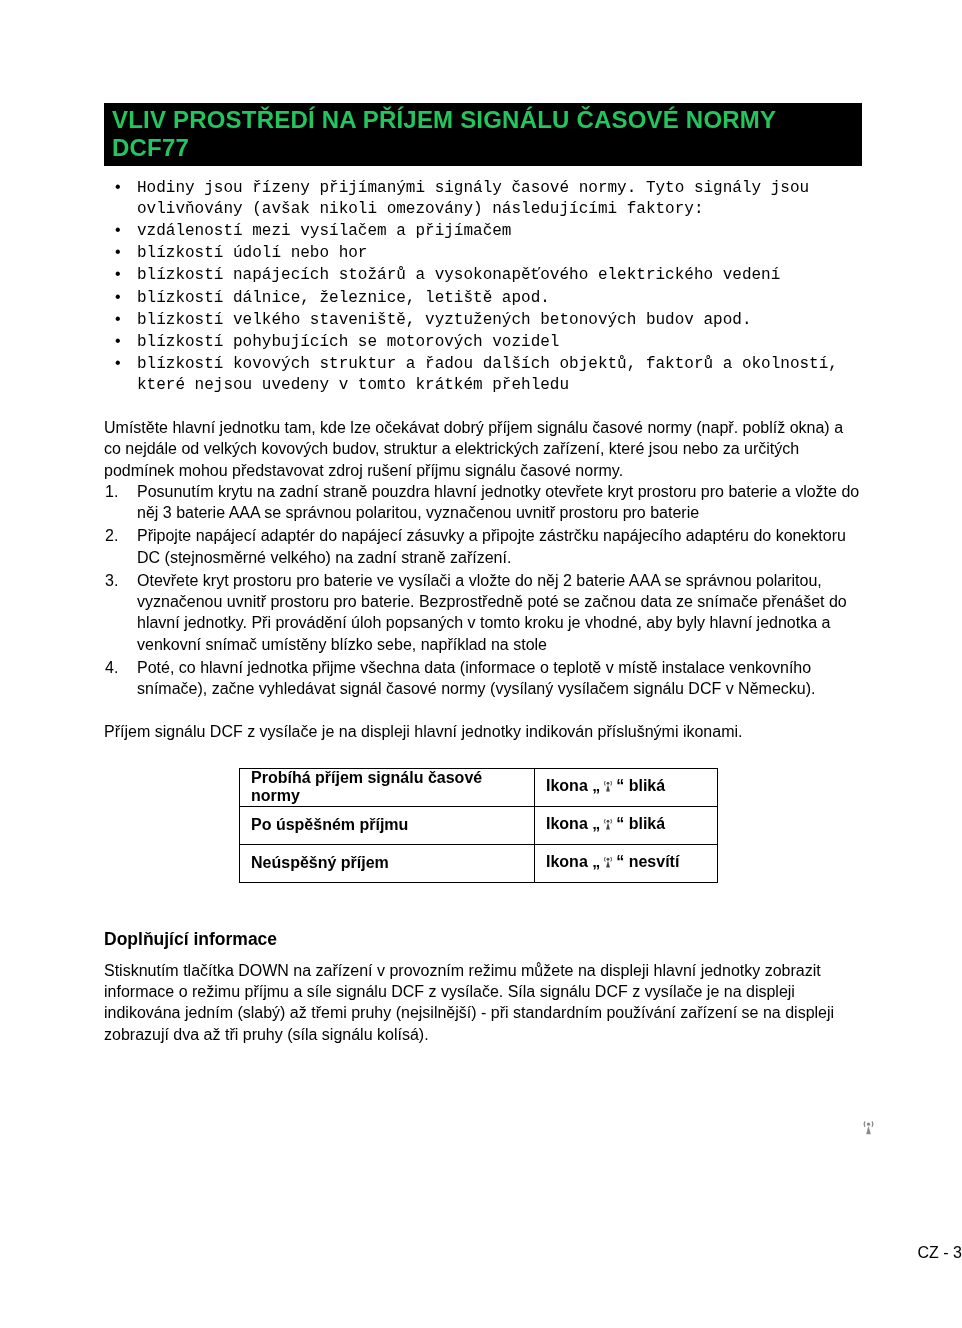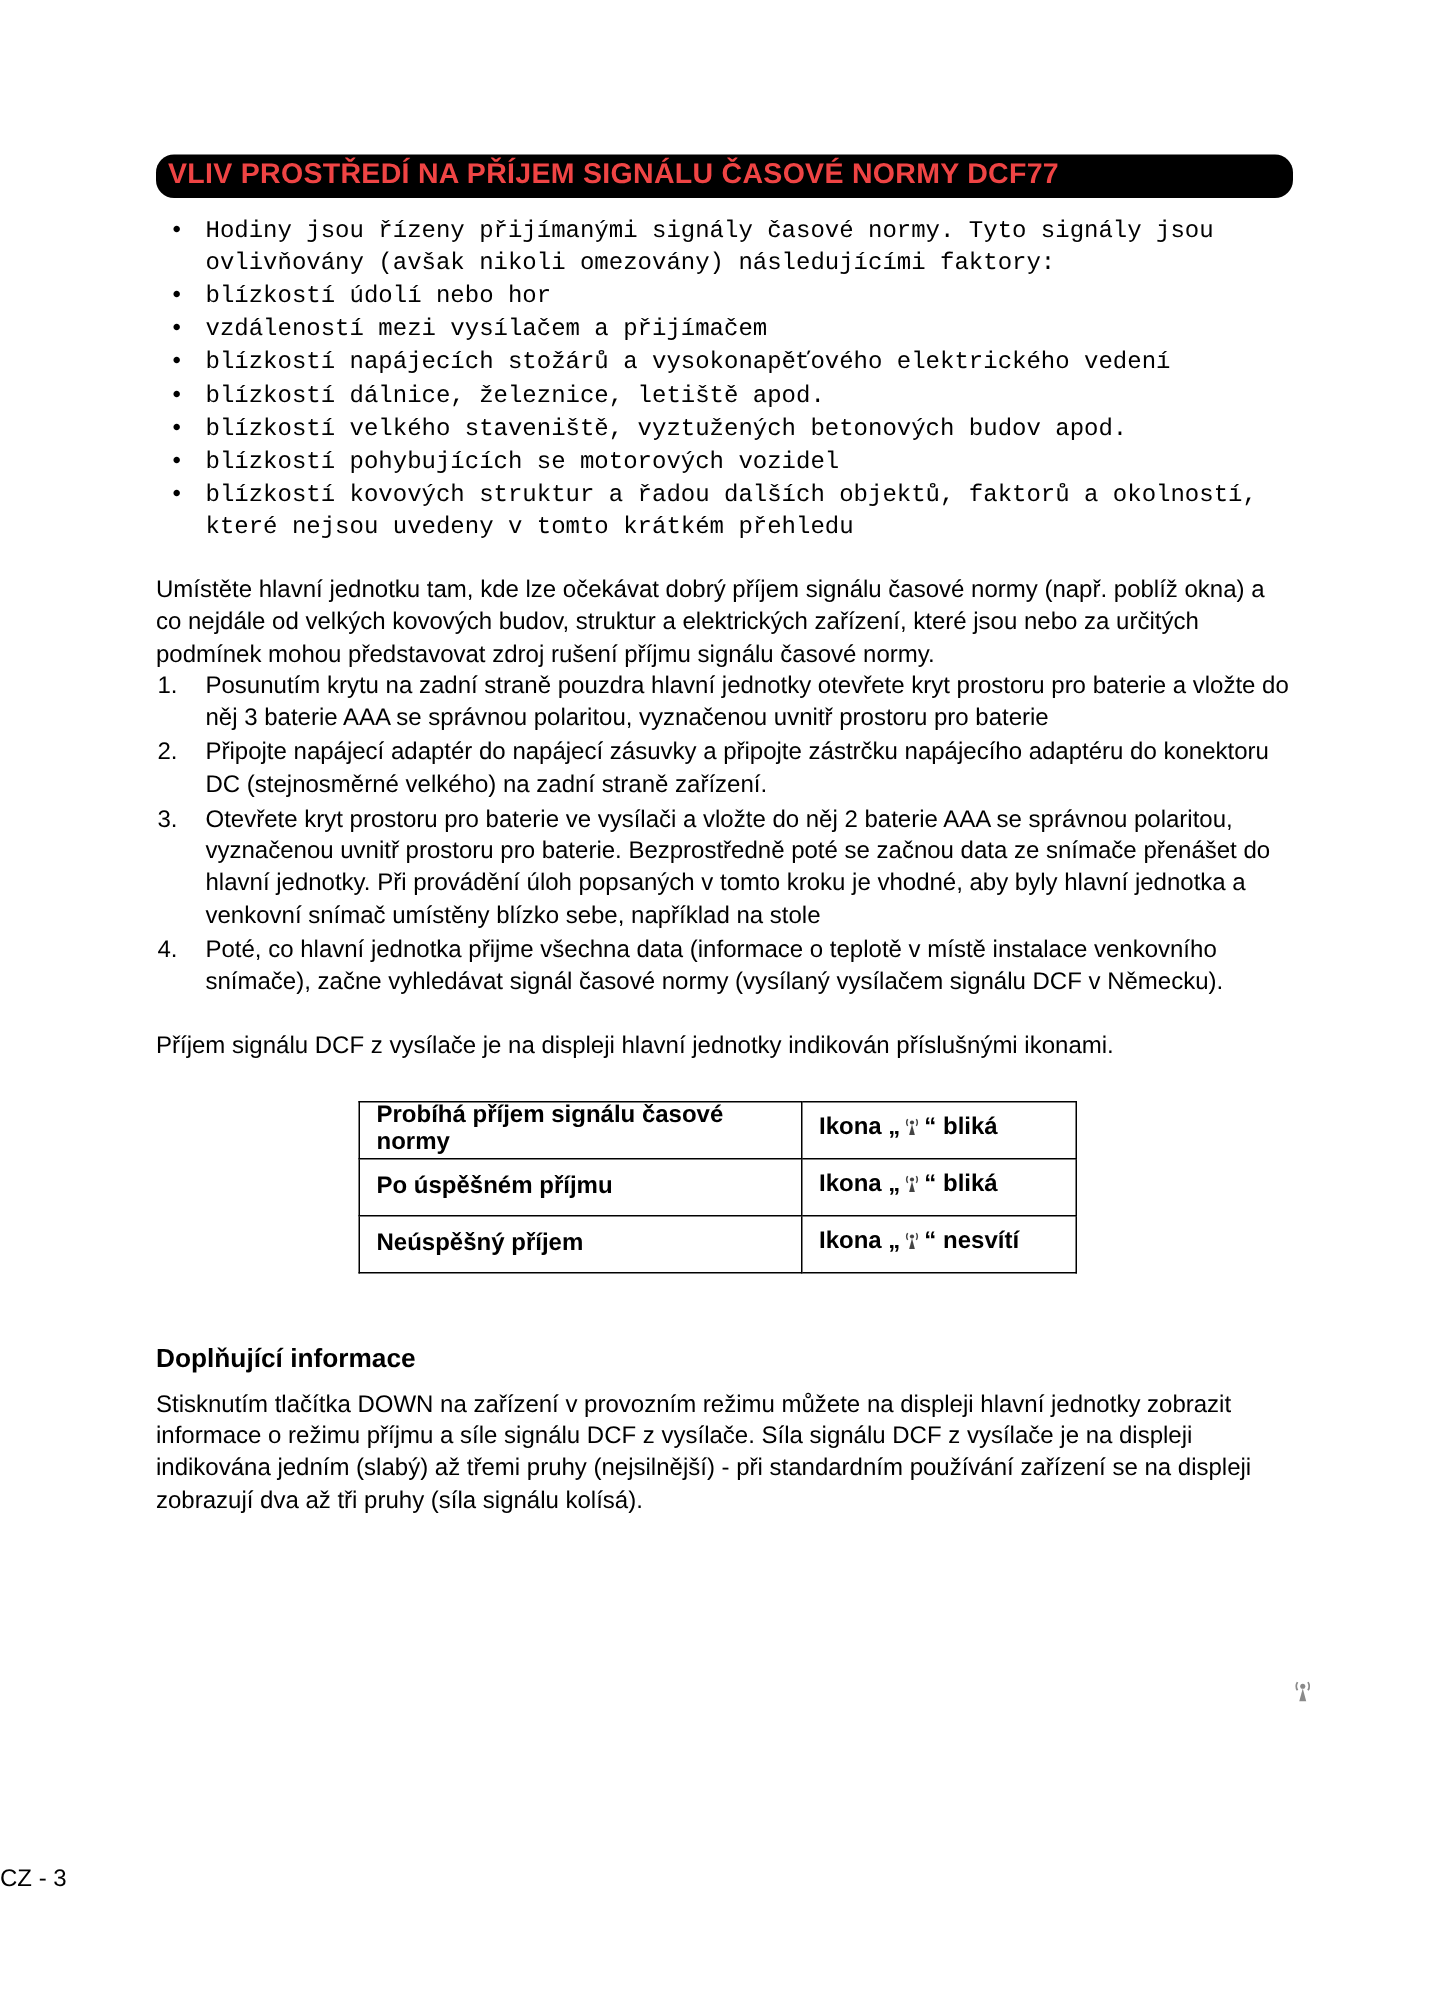--- a/index.html
+++ b/index.html
@@ -14,26 +14,25 @@
     overflow: hidden;
   }
   .content {
     position: absolute;
     left: 104px;
     top: 103px;
     width: 758px;
   }
   .title-bar {
     background: #000000;
-    color: #ef4444;
+    color: #22c55e;
     font-weight: bold;
-    font-size: 19px;
+    font-size: 24px;
     padding: 3px 8px 4px 8px;
     letter-spacing: 0.2px;
-    border-radius: 12px;
   }
   ul.bullets {
     list-style: none;
     margin: 12px 0 4px 0;
     padding: 0;
     font-family: Liberation Mono, monospace;
   }
   ul.bullets li {
     position: relative;
     padding-left: 33px;
@@ -94,35 +93,35 @@
   .standalone-antenna {
     position: absolute;
     left: 860px;
     top: 1120px;
   }
   .footer {
     position: absolute;
     left: 0;
     top: 1244px;
     width: 962px;
-    text-align: left;
+    text-align: right;
     font-size: 16px;
   }
 </style>
 </head>
 <body>
 
 <div class="content">
 
   <div class="title-bar">VLIV PROSTŘEDÍ NA PŘÍJEM SIGNÁLU ČASOVÉ NORMY DCF77</div>
 
   <ul class="bullets">
     <li>Hodiny jsou řízeny přijímanými signály časové normy. Tyto signály jsou ovlivňovány (avšak nikoli omezovány) následujícími faktory:</li>
+    <li>vzdáleností mezi vysílačem a přijímačem</li>
     <li>blízkostí údolí nebo hor</li>
-    <li>vzdáleností mezi vysílačem a přijímačem</li>
     <li>blízkostí napájecích stožárů a vysokonapěťového elektrického vedení</li>
     <li>blízkostí dálnice, železnice, letiště apod.</li>
     <li>blízkostí velkého staveniště, vyztužených betonových budov apod.</li>
     <li>blízkostí pohybujících se motorových vozidel</li>
     <li>blízkostí kovových struktur a řadou dalších objektů, faktorů a okolností, které nejsou uvedeny v tomto krátkém přehledu</li>
   </ul>
 
   <p class="para">Umístěte hlavní jednotku tam, kde lze očekávat dobrý příjem signálu časové normy (např. poblíž okna) a co nejdále od velkých kovových budov, struktur a elektrických zařízení, které jsou nebo za určitých podmínek mohou představovat zdroj rušení příjmu signálu časové normy.</p>
 
 

